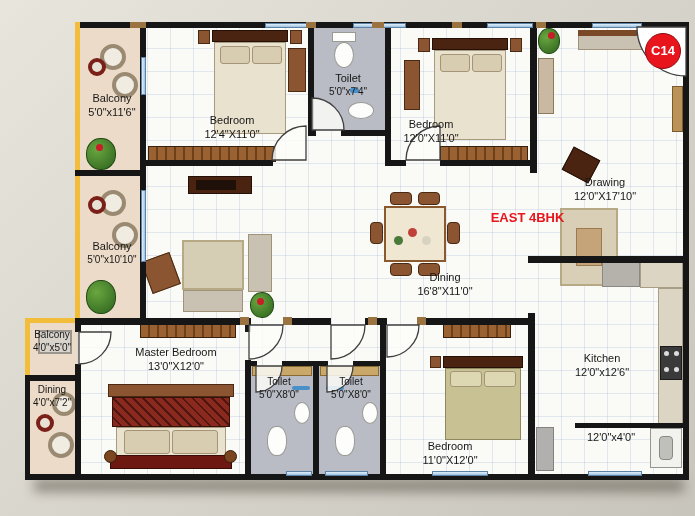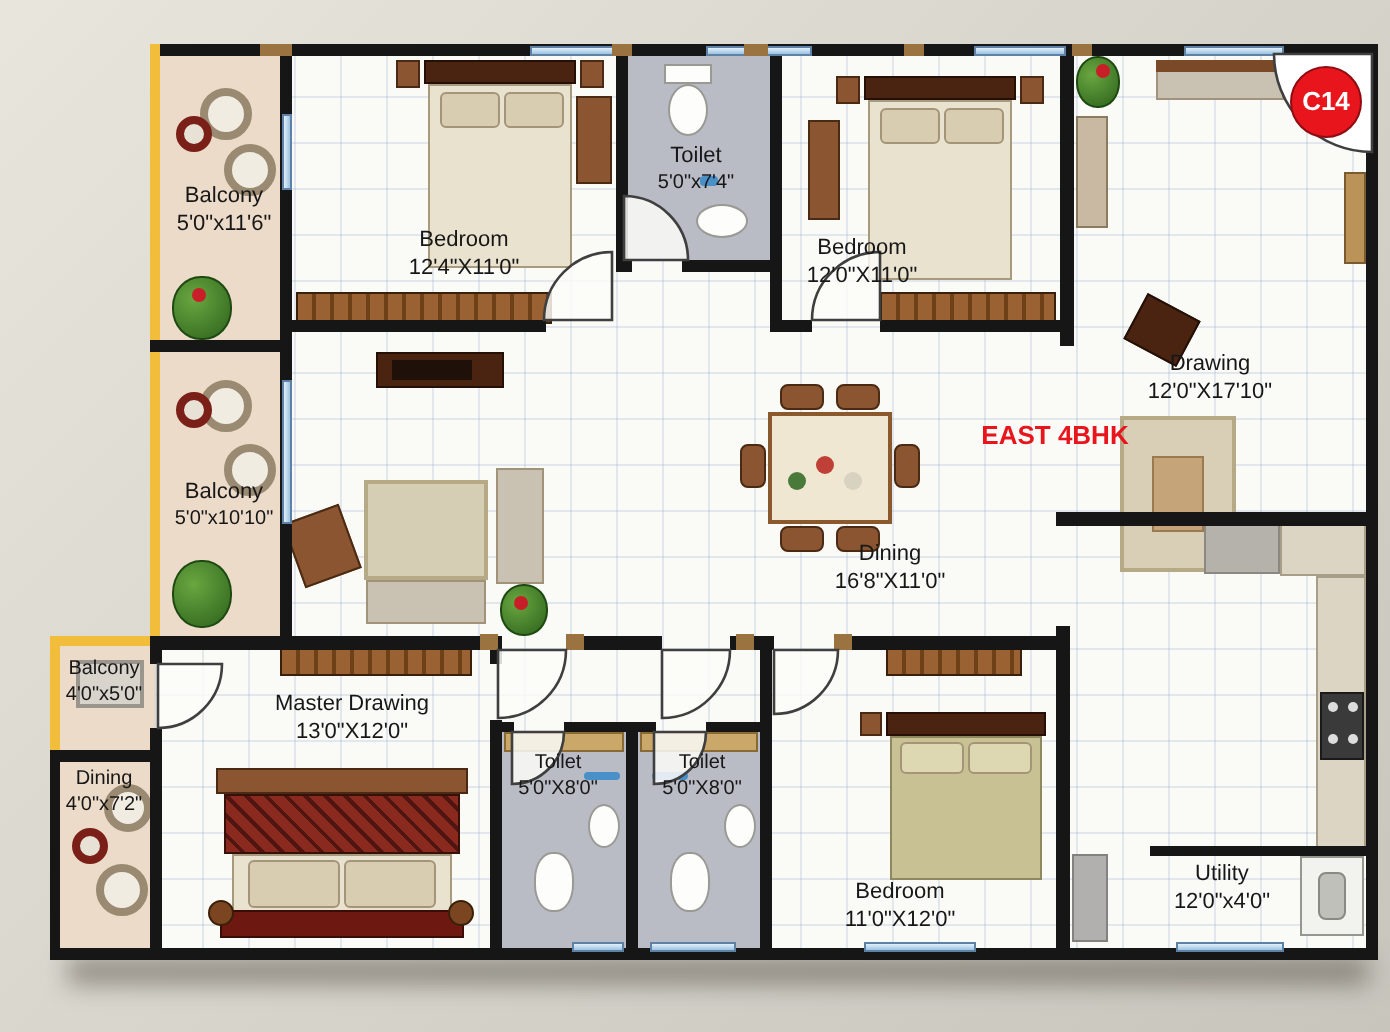--- a/index.html
+++ b/index.html
@@ -275,34 +275,37 @@
   </div>
   <div class="lbl sm" style="left:27px;top:329px;width:50px;">
     <span class="nm">Balcony</span>
     <span class="dims">4'0"x5'0"</span>
   </div>
   <div class="lbl sm" style="left:27px;top:384px;width:50px;">
     <span class="nm">Dining</span>
     <span class="dims">4'0"x7'2"</span>
   </div>
   <div class="lbl" style="left:101px;top:346px;width:150px;">
-    <span class="nm">Master Drawing</span>
+    <span class="nm">Master Bedroom</span>
     <span class="dims">13'0"X12'0"</span>
   </div>
   <div class="lbl sm" style="left:248px;top:376px;width:62px;">
     <span class="nm">Toilet</span>
     <span class="dims">5'0"X8'0"</span>
   </div>
   <div class="lbl sm" style="left:320px;top:376px;width:62px;">
     <span class="nm">Toilet</span>
     <span class="dims">5'0"X8'0"</span>
   </div>
   <div class="lbl" style="left:386px;top:440px;width:128px;">
     <span class="nm">Bedroom</span>
     <span class="dims">11'0"X12'0"</span>
   </div>
+  <div class="lbl" style="left:537px;top:352px;width:130px;">
+    <span class="nm">Kitchen</span>
+    <span class="dims">12'0"x12'6"</span>
+  </div>
   <div class="lbl" style="left:546px;top:431px;width:130px;">
-    <span class="nm">Utility</span>
     <span class="dims">12'0"x4'0"</span>
   </div>
 
   <div class="badge">C14</div>
 </div>
 
 </body></html>

